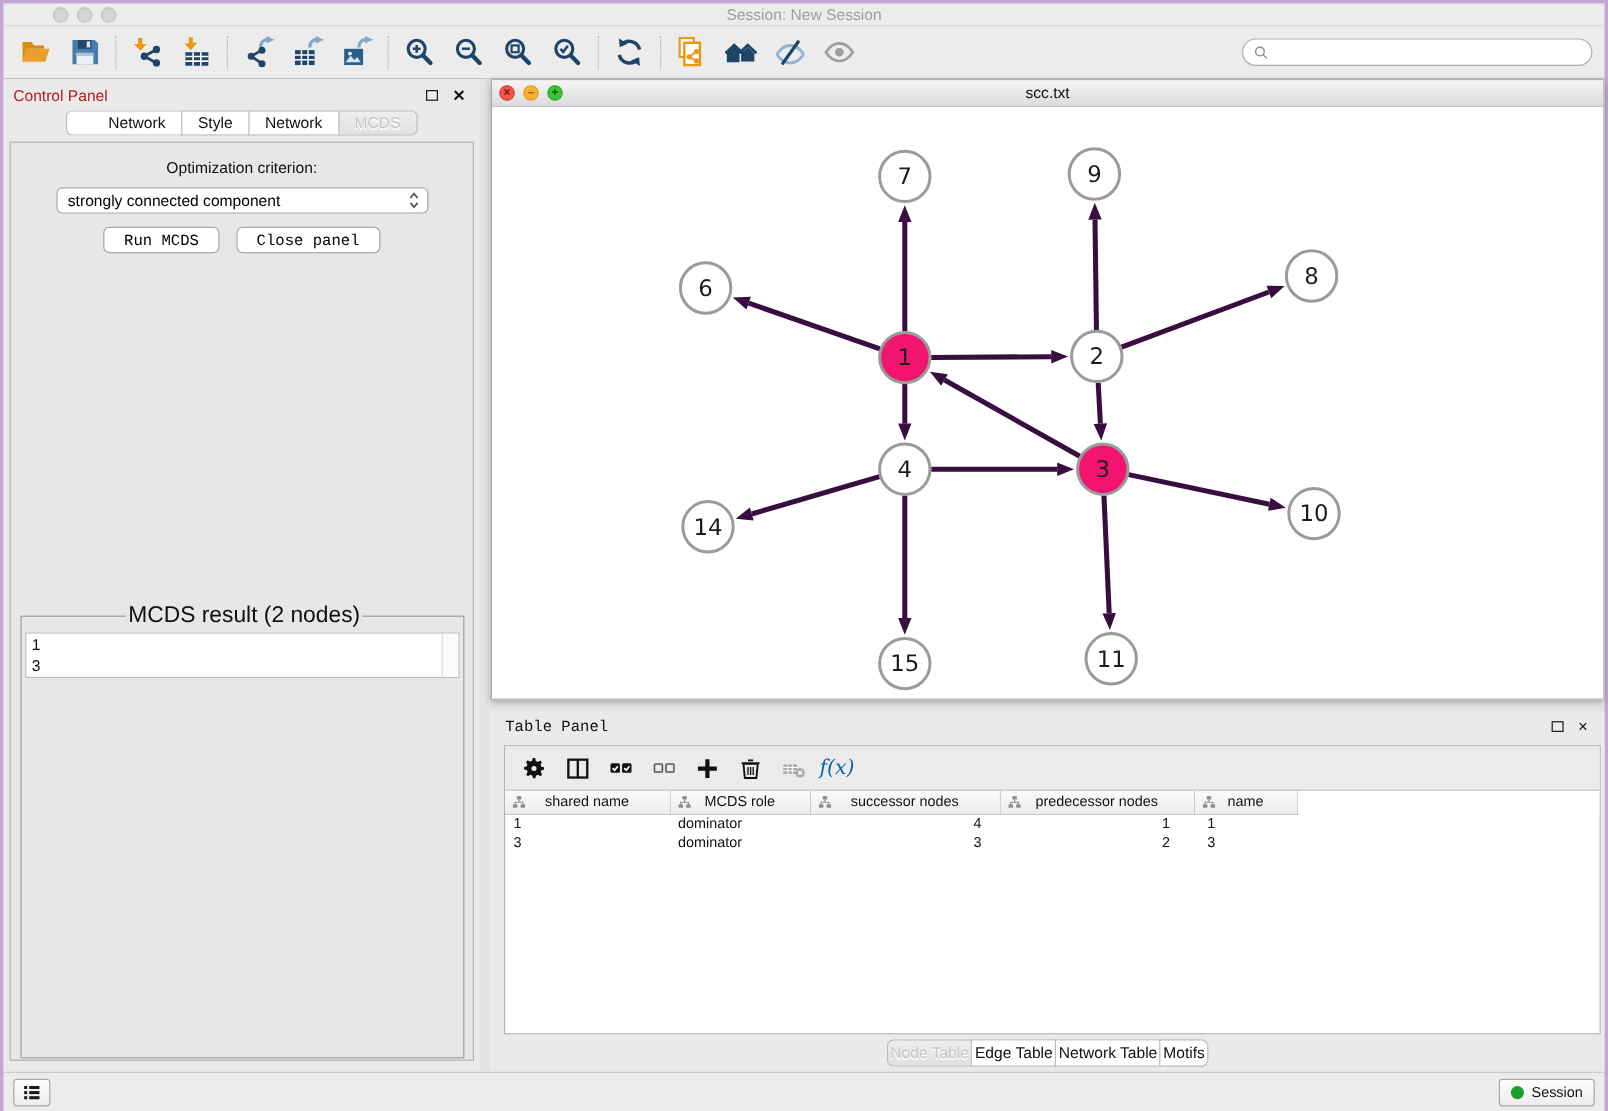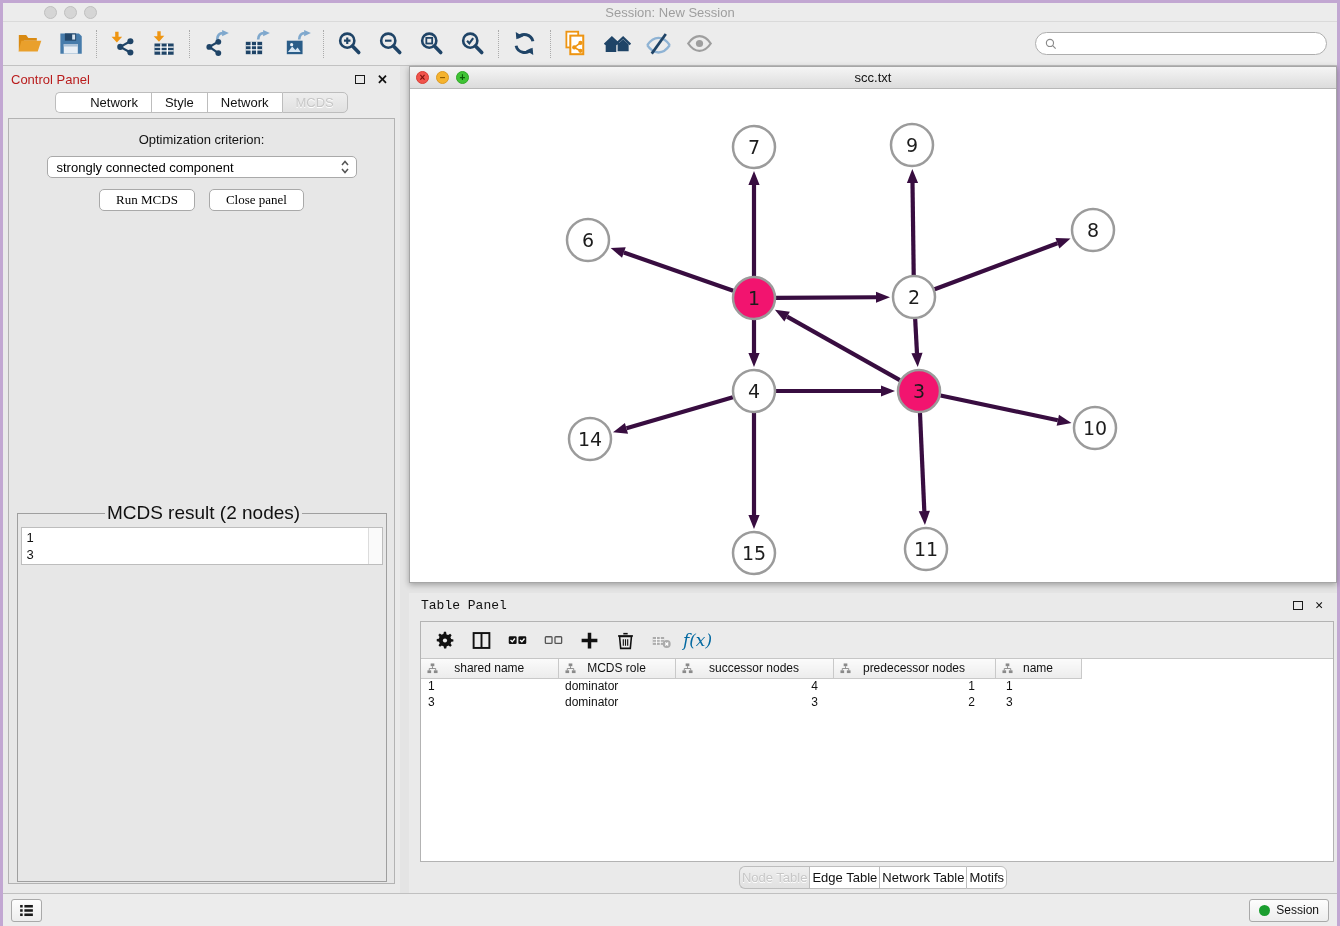--- a/index.html
+++ b/index.html
@@ -37,21 +37,21 @@
   .cp-tabs { display:flex; justify-content:center; }
   .cp-tab, .tp-tab { font-size:13px; background:#fff; border:1px solid #bdbdbd; border-right:none; padding:2px 13px; height:21px; color:#111; cursor:pointer; white-space:nowrap; }
   .cp-tab:first-child { border-radius:5px 0 0 5px;padding-left:34px; }
   .cp-tab:last-child { border-right:1px solid #bdbdbd; border-radius:0 5px 5px 0; }
   .cp-tab.active, .tp-tab.active { background:linear-gradient(#eeeeee,#e1e1e1); color:#c7c7c7; text-shadow:0 1px 0 #fff; }
   .cp-body { flex:1; margin:5px 5px 9px 5px; border:1px solid #b3b3b3; background:#e7e7e7; display:flex; flex-direction:column; align-items:center; }
   .opt-label { margin-top:13px; font-size:13px; color:#111; }
   .combo { margin-top:9px; width:310px; height:22px; background:#fff; border:1px solid #a9a9a9; border-radius:5px; display:flex; align-items:center; font-size:13px; padding:0 6px 0 9px; cursor:pointer; }
   .combo .stepper { margin-left:auto; display:flex; }
   .btn-row { margin-top:11px; display:flex; gap:14px; }
-  .btn { background:#fff; border:1px solid #a9a9a9; border-radius:5px; font-size:13px; height:22px; padding:0 16px; cursor:pointer; font-family:Liberation Serif, serif; }
+  .btn { background:#fff; border:1px solid #a9a9a9; border-radius:5px; font-size:13px; height:22px; padding:0 16px; cursor:pointer; font-family:Liberation Mono, monospace; }
   .result-box { margin-top:auto; width:370px; height:380px; border:1px solid #9f9f9f; margin-bottom:1px; padding:3px; }
   .result-box legend { font-size:19px; padding:0 2px; margin-left:2px; color:#111;text-align:center; }
   .result-list { width:100%; height:100%; background:#fff; border:1px solid #bdbdbd; position:relative; font-size:13px; padding:1px 5px; overflow:hidden; }
   .result-list::after { content:""; position:absolute; right:0; top:0; width:13px; height:100%; background:#fafafa; border-left:1px solid #dcdcdc; }
   .result-item { line-height:17px; color:#111; }
 
   .v-divider { width:9px; background:#e4e4e4; cursor:col-resize; }
 
   
   .right-col { flex:1; display:flex; flex-direction:column; min-width:0; }

